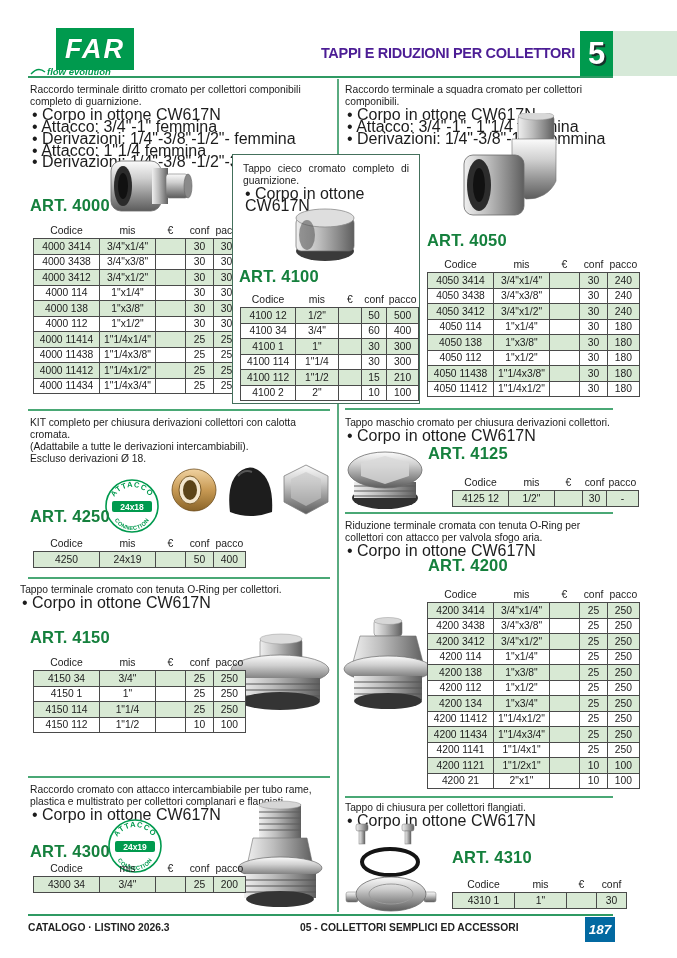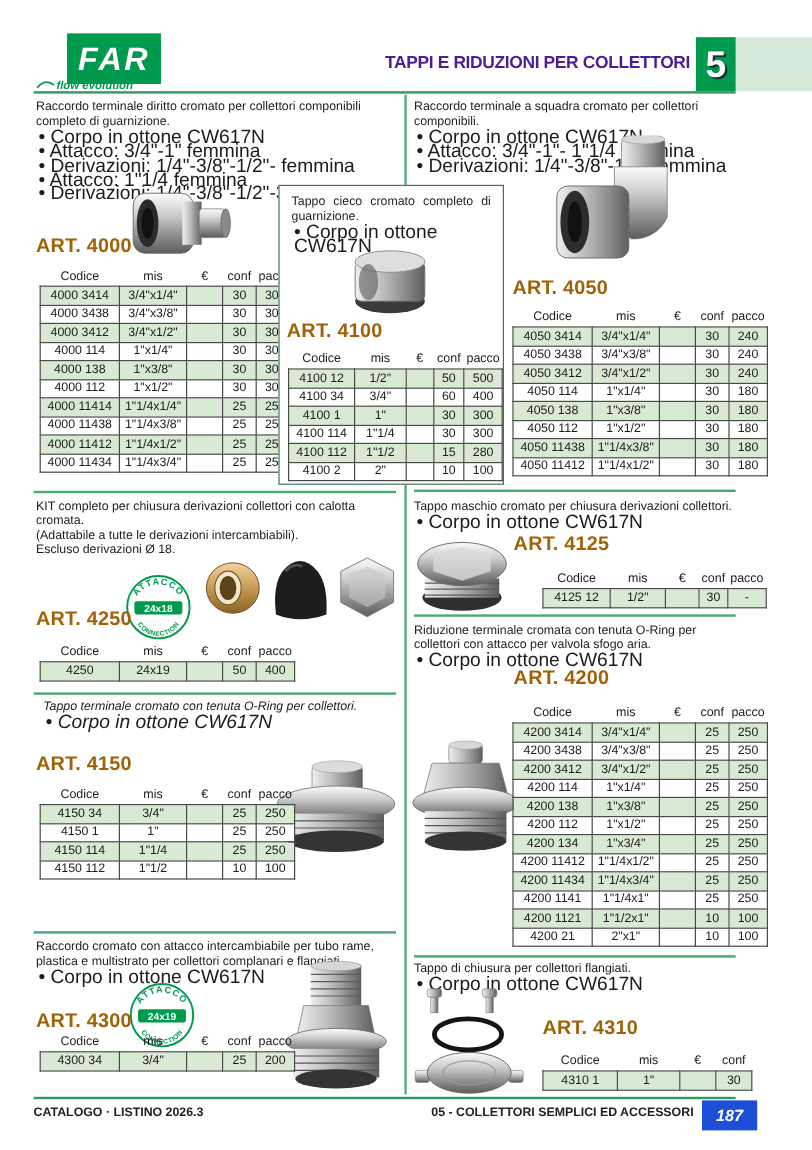--- a/index.html
+++ b/index.html
@@ -20,41 +20,41 @@
   .chapter-num{color:#fff;font-size:31px;font-weight:bold;text-shadow:2px 2px 0 #17312a;}
   .hline{height:2px;background:#2f9a63;}
   .vline{width:1.5px;background:#5aab80;}
   .divider{height:1.5px;background:#4aa875;}
   
   .desc{font-size:10.3px;line-height:11.9px;}
   .desc .justify{text-align:justify;}
   .bullets{margin:1px 0 0 2px;}
   .bullet{font-size:16px;line-height:11.9px;}
   .bullet::before{content:"• ";}
-  .art-label{font-weight:bold;font-size:16.5px;color:#a16207;letter-spacing:0.2px;}
+  .art-label{font-weight:bold;font-size:16.5px;color:#15803d;letter-spacing:0.2px;}
   
   table.pt{border-collapse:collapse;table-layout:fixed;font-size:10.3px;color:#1c1c1c;}
   .pt th{font-weight:normal;font-size:10.4px;text-align:center;height:16px;padding:0 2px;}
   .pt td{border:1px solid #4a4a4a;text-align:center;height:14.5px;padding:0 2px;
          white-space:nowrap;overflow:hidden;background:#fff;}
   .pt tbody tr:nth-child(odd) td{background:#d8e9d4;}
   .w5 th:nth-child(1){width:62px}.w5 th:nth-child(2){width:52px}
   .w5 th:nth-child(3){width:26px}.w5 th:nth-child(4){width:24px}.w5 th:nth-child(5){width:26px}
   .wc th:nth-child(1){width:54px}.wc th:nth-child(2){width:44px}
   .wc th:nth-child(3){width:24px}.wc th:nth-child(4){width:22px}.wc th:nth-child(5){width:24px}
   .wm th:nth-child(1){width:52px}.wm th:nth-child(2){width:42px}
   .wm th:nth-child(3){width:24px}.wm th:nth-child(4){width:20px}.wm th:nth-child(5){width:22px}
   .w4 th:nth-child(1){width:58px}.w4 th:nth-child(2){width:48px}
   .w4 th:nth-child(3){width:26px}.w4 th:nth-child(4){width:26px}
   
   .panel{left:232px;top:154px;width:186px;height:248px;background:#fff;border:1.5px solid #44705c;}
   
   .footer-left{left:28px;top:922px;font-size:10.3px;font-weight:bold;color:#222;}
-  .footer-right{left:300px;top:922px;width:278px;text-align:right;font-size:10.3px;font-weight:bold;color:#222;}
-  .footer-page{left:585px;top:917px;width:46px;height:25px;background:#1d4ed8;display:flex;
+  .footer-right{left:300px;top:922px;width:278px;text-align:left;font-size:10.3px;font-weight:bold;color:#222;}
+  .footer-page{left:585px;top:917px;width:30px;height:25px;background:#0369a1;display:flex;
                align-items:center;justify-content:center;}
   .footer-page span{color:#fff;font-weight:bold;font-style:italic;font-size:13.5px;}
 </style>
 </head>
 <body>
 
 <div id="page">
 
   <svg width="0" height="0" style="position:absolute">
     <defs>
@@ -250,21 +250,21 @@
             <td>1"1/4</td>
             <td></td>
             <td>30</td>
             <td>300</td>
           </tr>
           <tr>
             <td>4100 112</td>
             <td>1"1/2</td>
             <td></td>
             <td>15</td>
-            <td>280</td>
+            <td>210</td>
           </tr>
           <tr>
             <td>4100 2</td>
             <td>2"</td>
             <td></td>
             <td>10</td>
             <td>100</td>
           </tr>
         </tbody>
       </table>
@@ -440,21 +440,21 @@
           <td></td>
           <td>30</td>
           <td>-</td>
         </tr>
       </tbody>
     </table>
 
   <div class="abs divider" style="left:345px;top:512px;width:268px;"></div>
   <div class="abs divider" style="left:28px;top:577px;width:302px;"></div>
 
-  <div class="abs desc" style="left:36px;top:584px;width:300px;font-style:italic;">
+  <div class="abs desc" style="left:20px;top:584px;width:300px;">
     <div>Tappo terminale cromato con tenuta O-Ring per collettori.</div>
     <div class="bullets">
         <div class="bullet">Corpo in ottone CW617N</div>
       </div>
   </div>
   <div class="abs art-label" style="left:30px;top:628px;">ART. 4150</div>
   <svg class="abs" style="left:228px;top:632px;" width="105" height="82">
     <rect x="32" y="6" width="42" height="26" rx="4" fill="url(#metH)" stroke="#787878" stroke-width="0.6"></rect>
     <ellipse cx="53" cy="7" rx="21" ry="5" fill="#dcdcdc" stroke="#9a9a9a" stroke-width="0.5"></ellipse>
     <ellipse cx="52" cy="38" rx="49" ry="15" fill="url(#met)" stroke="#6f6f6f" stroke-width="0.7"></ellipse>

